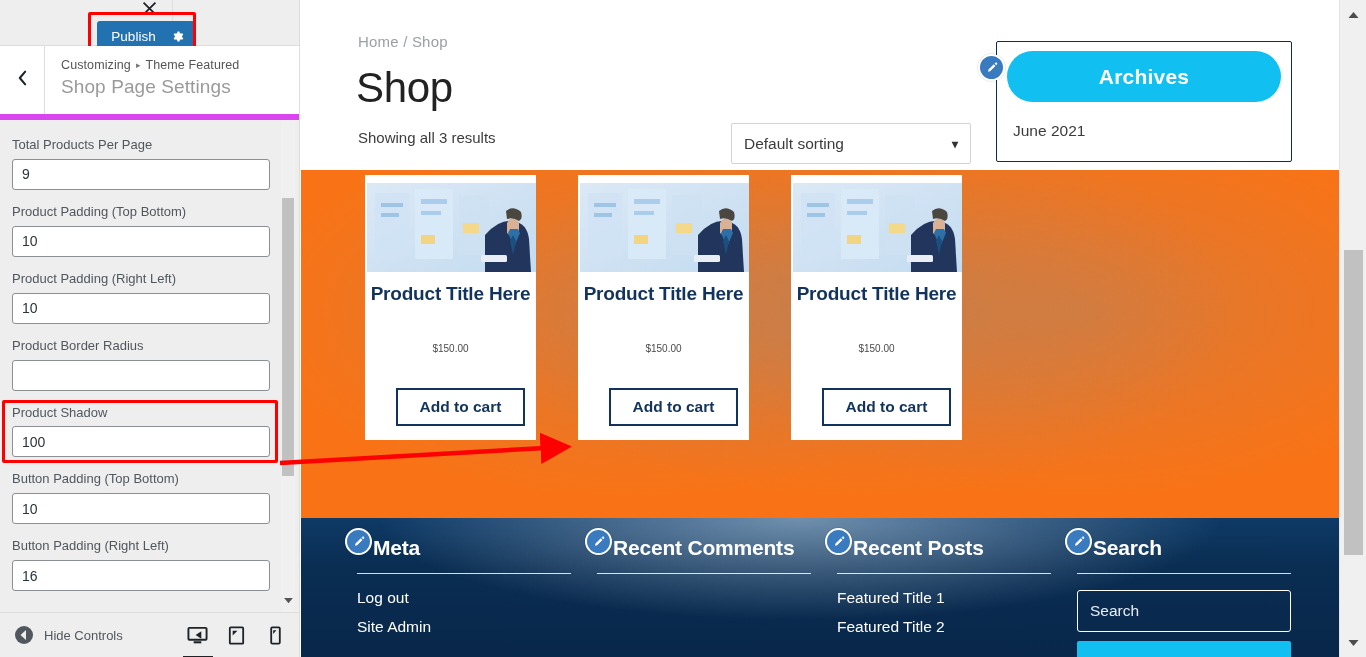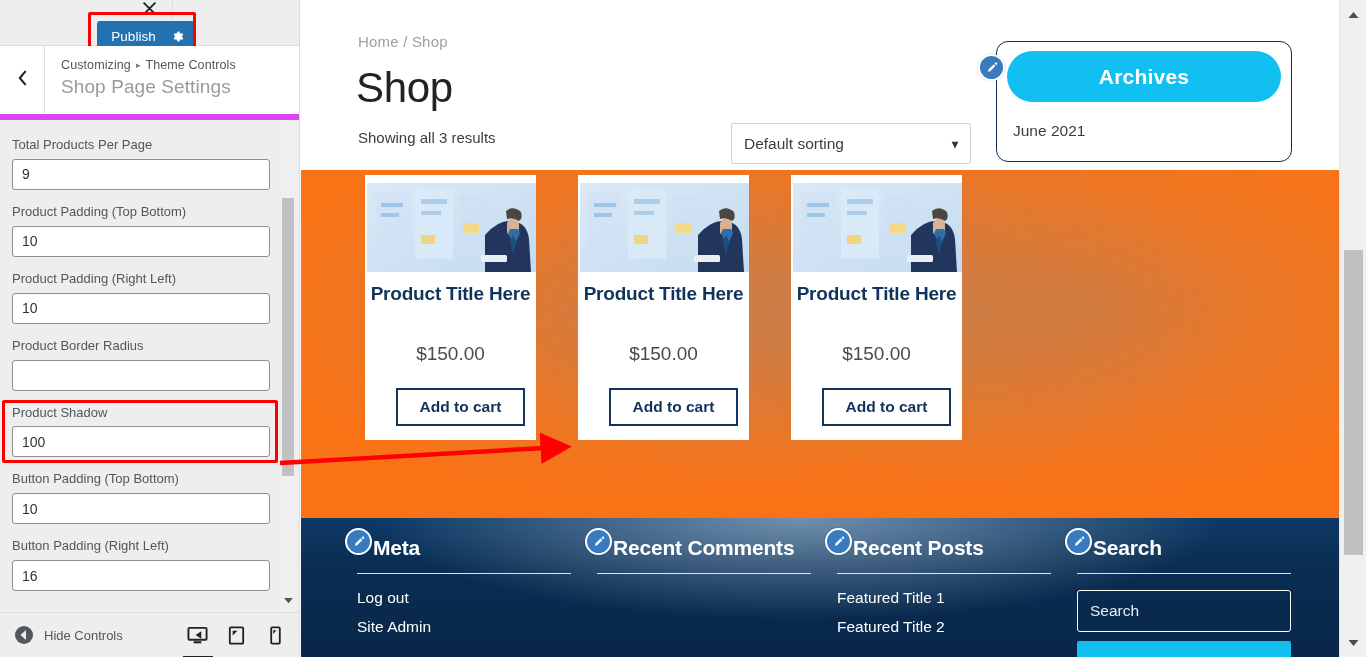--- a/index.html
+++ b/index.html
@@ -169,21 +169,21 @@
     font-family: "Liberation Sans", sans-serif;
     display: flex; align-items: center; cursor: pointer;
   }
   #sorting-select .sel-val { flex: 1; }
   #sorting-select .sel-arrow { font-size: 12px; color: #333; font-weight: bold; }
 
   
   #archives-widget {
     position: absolute; left: 695px; top: 41px;
     width: 296px; height: 121px;
-    border: 1px solid #0c2c52; border-radius: 12px; background: #fff;
+    border: 1px solid #0c2c52; border-radius: 2px; background: #fff;
   }
   #archives-head {
     position: absolute; left: 10px; top: 9px;
     width: 274px; height: 51px;
     background: #12bff1; border-radius: 26px;
     display: flex; align-items: center; justify-content: center;
   }
   #archives-head-label {
     color: #fff; font-size: 21px; font-weight: bold; letter-spacing: .2px;
   }
@@ -225,21 +225,21 @@
     overflow: hidden;
   }
   .product-img svg { display: block; width: 169px; height: 89px; }
   .product-title {
     position: absolute; left: 0; top: 108px; width: 171px;
     text-align: center; font-size: 19px; font-weight: bold;
     color: #12335c; line-height: 1.18; letter-spacing: -.2px;
   }
   .product-price {
     position: absolute; left: 0; top: 168px; width: 171px;
-    text-align: center; font-size: 19px; color: #4a4a4a;
+    text-align: center; font-size: 10px; color: #4a4a4a;
   }
   .product-btn {
     position: absolute; left: 31px; top: 213px;
     width: 129px; height: 38px;
     border: 2px solid #12335c; background: #fff;
     color: #12335c; font-size: 15.5px; font-weight: bold;
     display: flex; align-items: center; justify-content: center;
     cursor: pointer; font-family: "Liberation Sans", sans-serif;
   }
 
@@ -323,21 +323,21 @@
         <span>
           <svg viewBox="0 0 14 20">
               <path d="M10 3 L4 10 L10 17" stroke="#1d2327" stroke-width="2.3" fill="none" stroke-linecap="round" stroke-linejoin="round"></path>
             </svg>
         </span>
       </div>
       <div id="cz-titles">
         <div id="cz-breadcrumb">
           <span>Customizing</span>
           <span class="sep">▸</span>
-          <span>Theme Controls</span>
+          <span>Theme Featured</span>
         </div>
         <div id="cz-panel-title">Shop Page Settings</div>
       </div>
     </div>
 
     <div id="cz-controls">
 
       <div class="ctrl">
         <label class="ctrl-label">Total Products Per Page</label>
         <input class="ctrl-input" value="9" style="">

